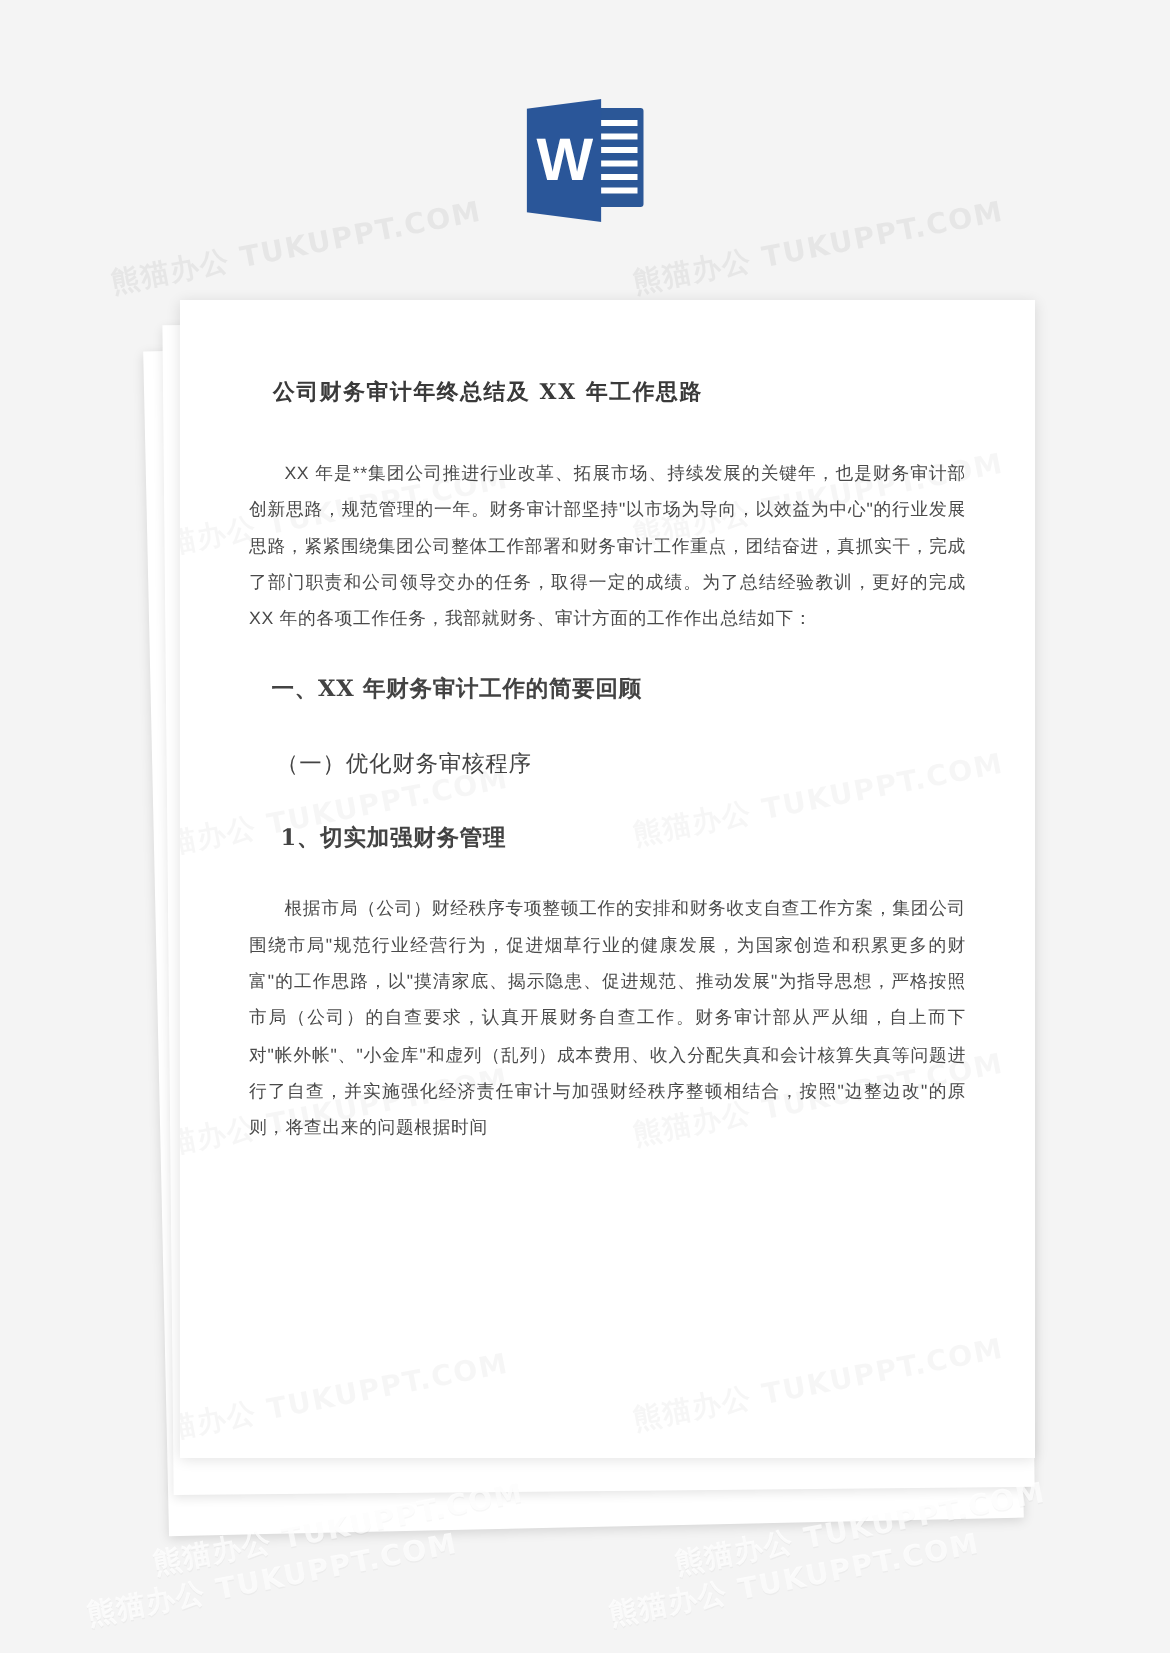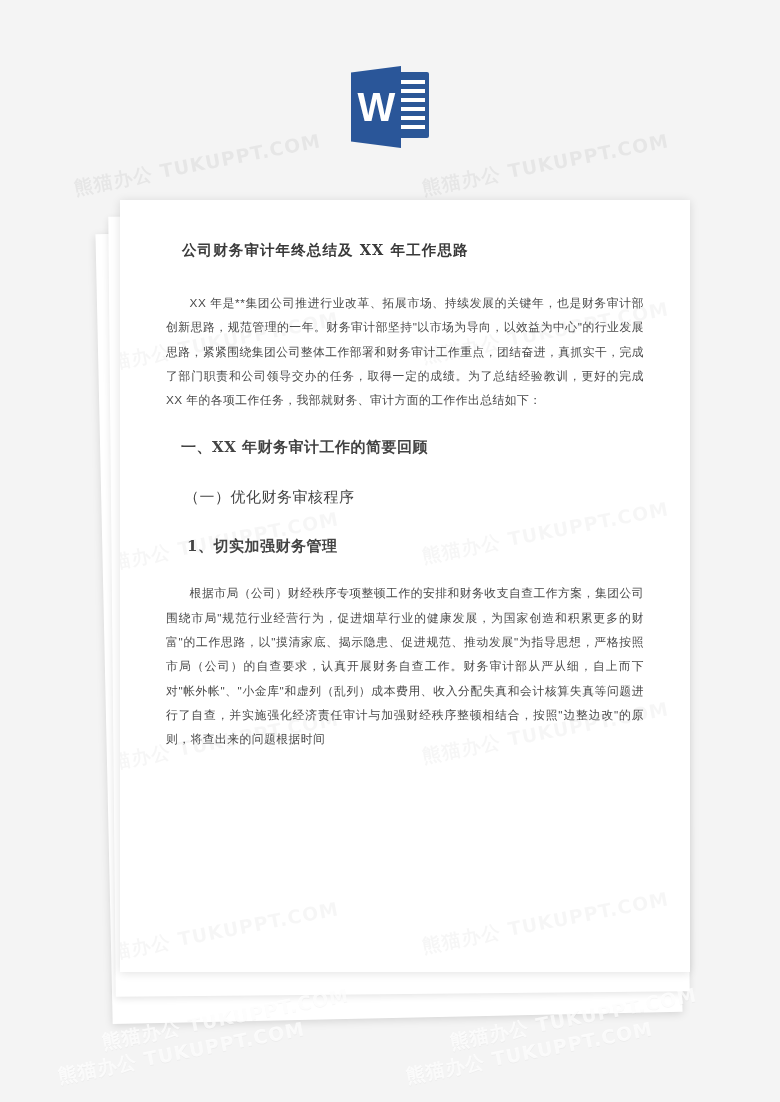--- a/index.html
+++ b/index.html
@@ -118,21 +118,21 @@
     height: 772px;
     background: #ffffff;
     box-shadow: 0 1px 9px rgba(0,0,0,0.12);
     z-index: 3;
     overflow: hidden;
   }
 
   
   .doc-body {
     position: absolute;
-    left: 0; top: 4px;
+    left: 0; top: 16px;
     width: 570px;
     height: 812px;
     padding: 34px 46px 0 46px;
     z-index: 2;
   }
   .doc-title {
     font-family: "DejaVu Serif", "Liberation Serif", serif;
     font-size: 14.5px;
     font-weight: 700;
     color: #3a3a3a;

